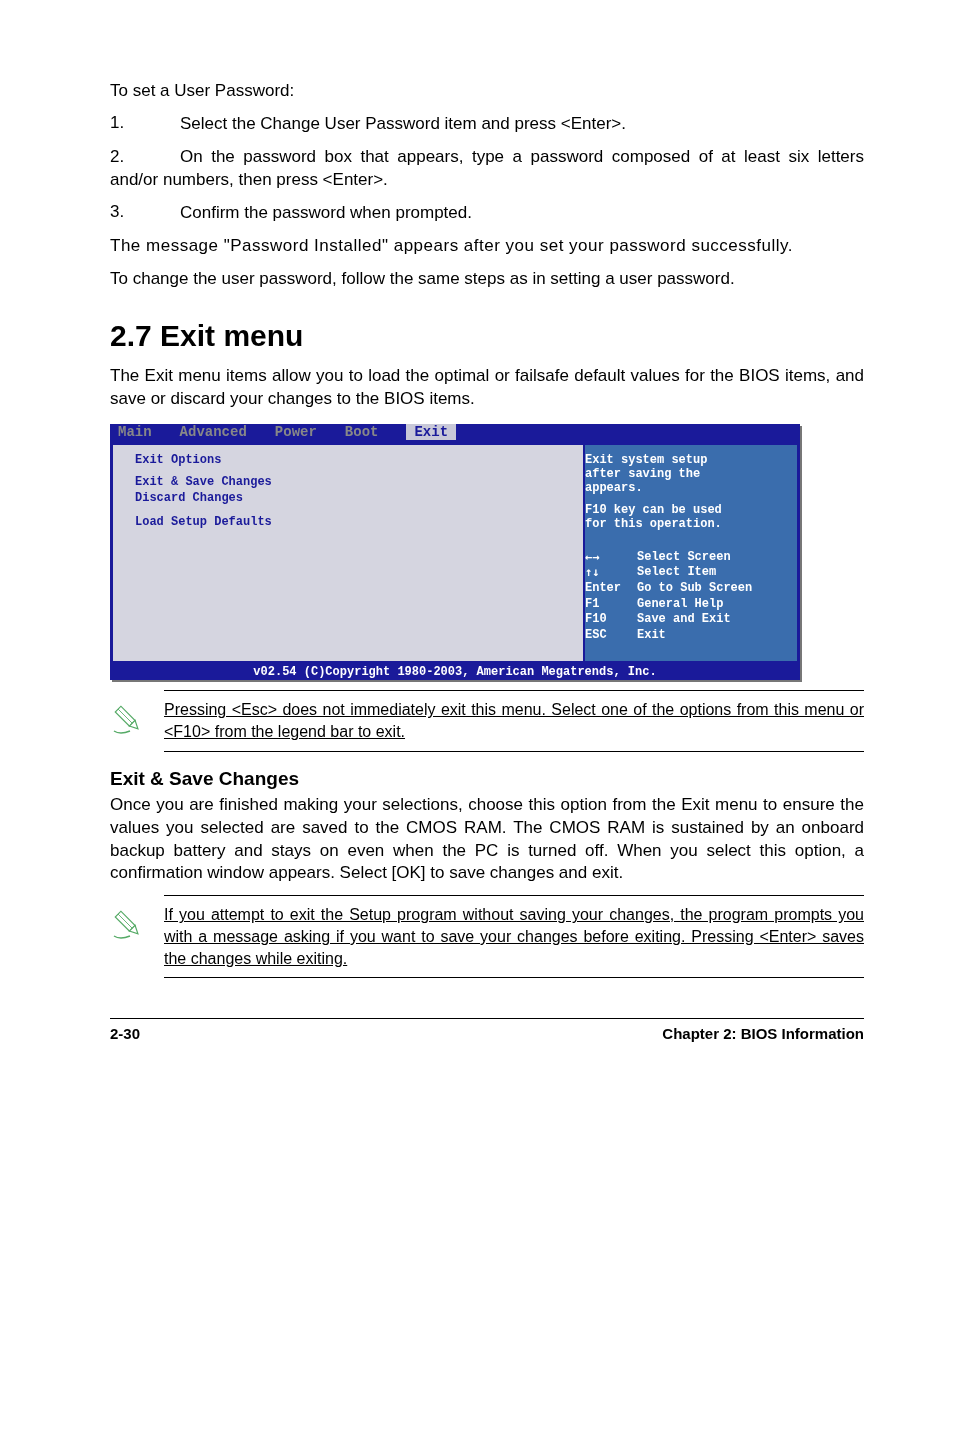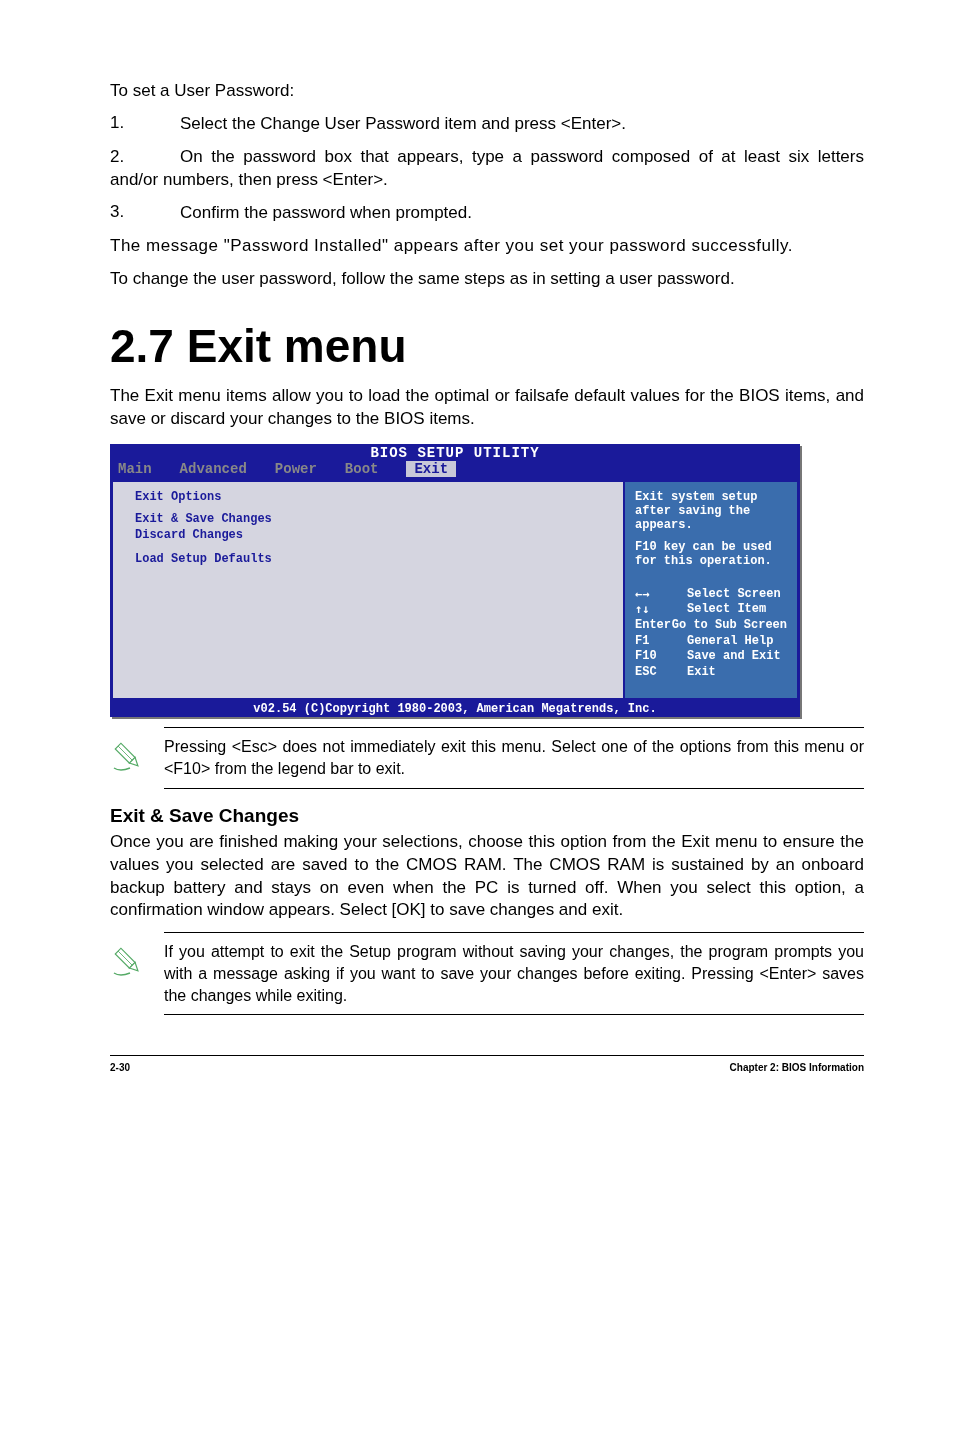--- a/index.html
+++ b/index.html
@@ -29,21 +29,21 @@
     flex-shrink: 0;
     font-size: 17px;
   }
   .step-text {
     font-size: 17px;
     line-height: 1.35;
     text-align: justify;
     flex: 1;
   }
   h1.section-title {
-    font-size: 46px;
+    font-size: 30px;
     font-weight: bold;
     margin: 28px 0 12px 0;
   }
   h2.subhead {
     font-size: 19px;
     font-weight: bold;
     margin: 16px 0 4px 0;
   }
 
   
@@ -101,24 +101,24 @@
   .bios-left .opt-heading {
     margin-bottom: 8px;
   }
   .bios-left .opt-item {
     line-height: 1.3;
   }
   .bios-left .gap {
     height: 8px;
   }
   .bios-right {
-    width: 176px;
+    width: 216px;
     background: #3a6dad;
     border: 2px solid #1a1a9a;
-    padding: 8px 10px;
+    padding: 8px 0;
     box-sizing: border-box;
     color: #fff;
     font-family: "Courier New", monospace;
     font-weight: bold;
     font-size: 12px;
     display: flex;
     flex-direction: column;
     justify-content: space-between;
     gap: 12px;
   }
@@ -147,20 +147,21 @@
     font-family: "Courier New", monospace;
     font-weight: bold;
     font-size: 12px;
     padding: 1px 0;
   }
 
   
   .note-wrap {
     margin: 10px 16px 14px 0;
     width: 100%;
+    text-decoration: underline;
   }
   .note-hr {
     border: none;
     border-top: 1px solid #000;
     margin: 0 0 0 54px;
   }
   .note-body {
     display: flex;
     align-items: flex-start;
     padding: 8px 0;
@@ -176,21 +177,21 @@
     text-align: justify;
     flex: 1;
   }
 
   .page-footer {
     display: flex;
     justify-content: space-between;
     border-top: 1px solid #000;
     padding-top: 6px;
     margin-top: 40px;
-    font-size: 10px;
+    font-size: 15px;
   }
   .page-footer .left {
     font-weight: bold;
   }
   .page-footer .right {
     font-weight: bold;
   }
 </style>
 </head>
 <body>
@@ -213,21 +214,20 @@
     <div class="step-text">Confirm the password when prompted.</div>
   </div>
 
   <p style="letter-spacing:0.5px;">The message "Password Installed" appears after you set your password successfully.</p>
   <p>To change the user password, follow the same steps as in setting a user password.</p>
 
   <h1 class="section-title">2.7    Exit menu</h1>
   <p>The Exit menu items allow you to load the optimal or failsafe default values for the BIOS items, and save or discard your changes to the BIOS items.</p>
 
   <div class="bios-outer">
-    <div class="bios-titlebar">BIOS SETUP UTILITY</div>
     <div class="bios-tabs">
       <span>Main</span>
       <span>Advanced</span>
       <span>Power</span>
       <span>Boot</span>
       <span class="tab-active">Exit</span>
     </div>
     <div class="bios-main">
       <div class="bios-left">
         <div class="opt-heading">Exit Options</div>

